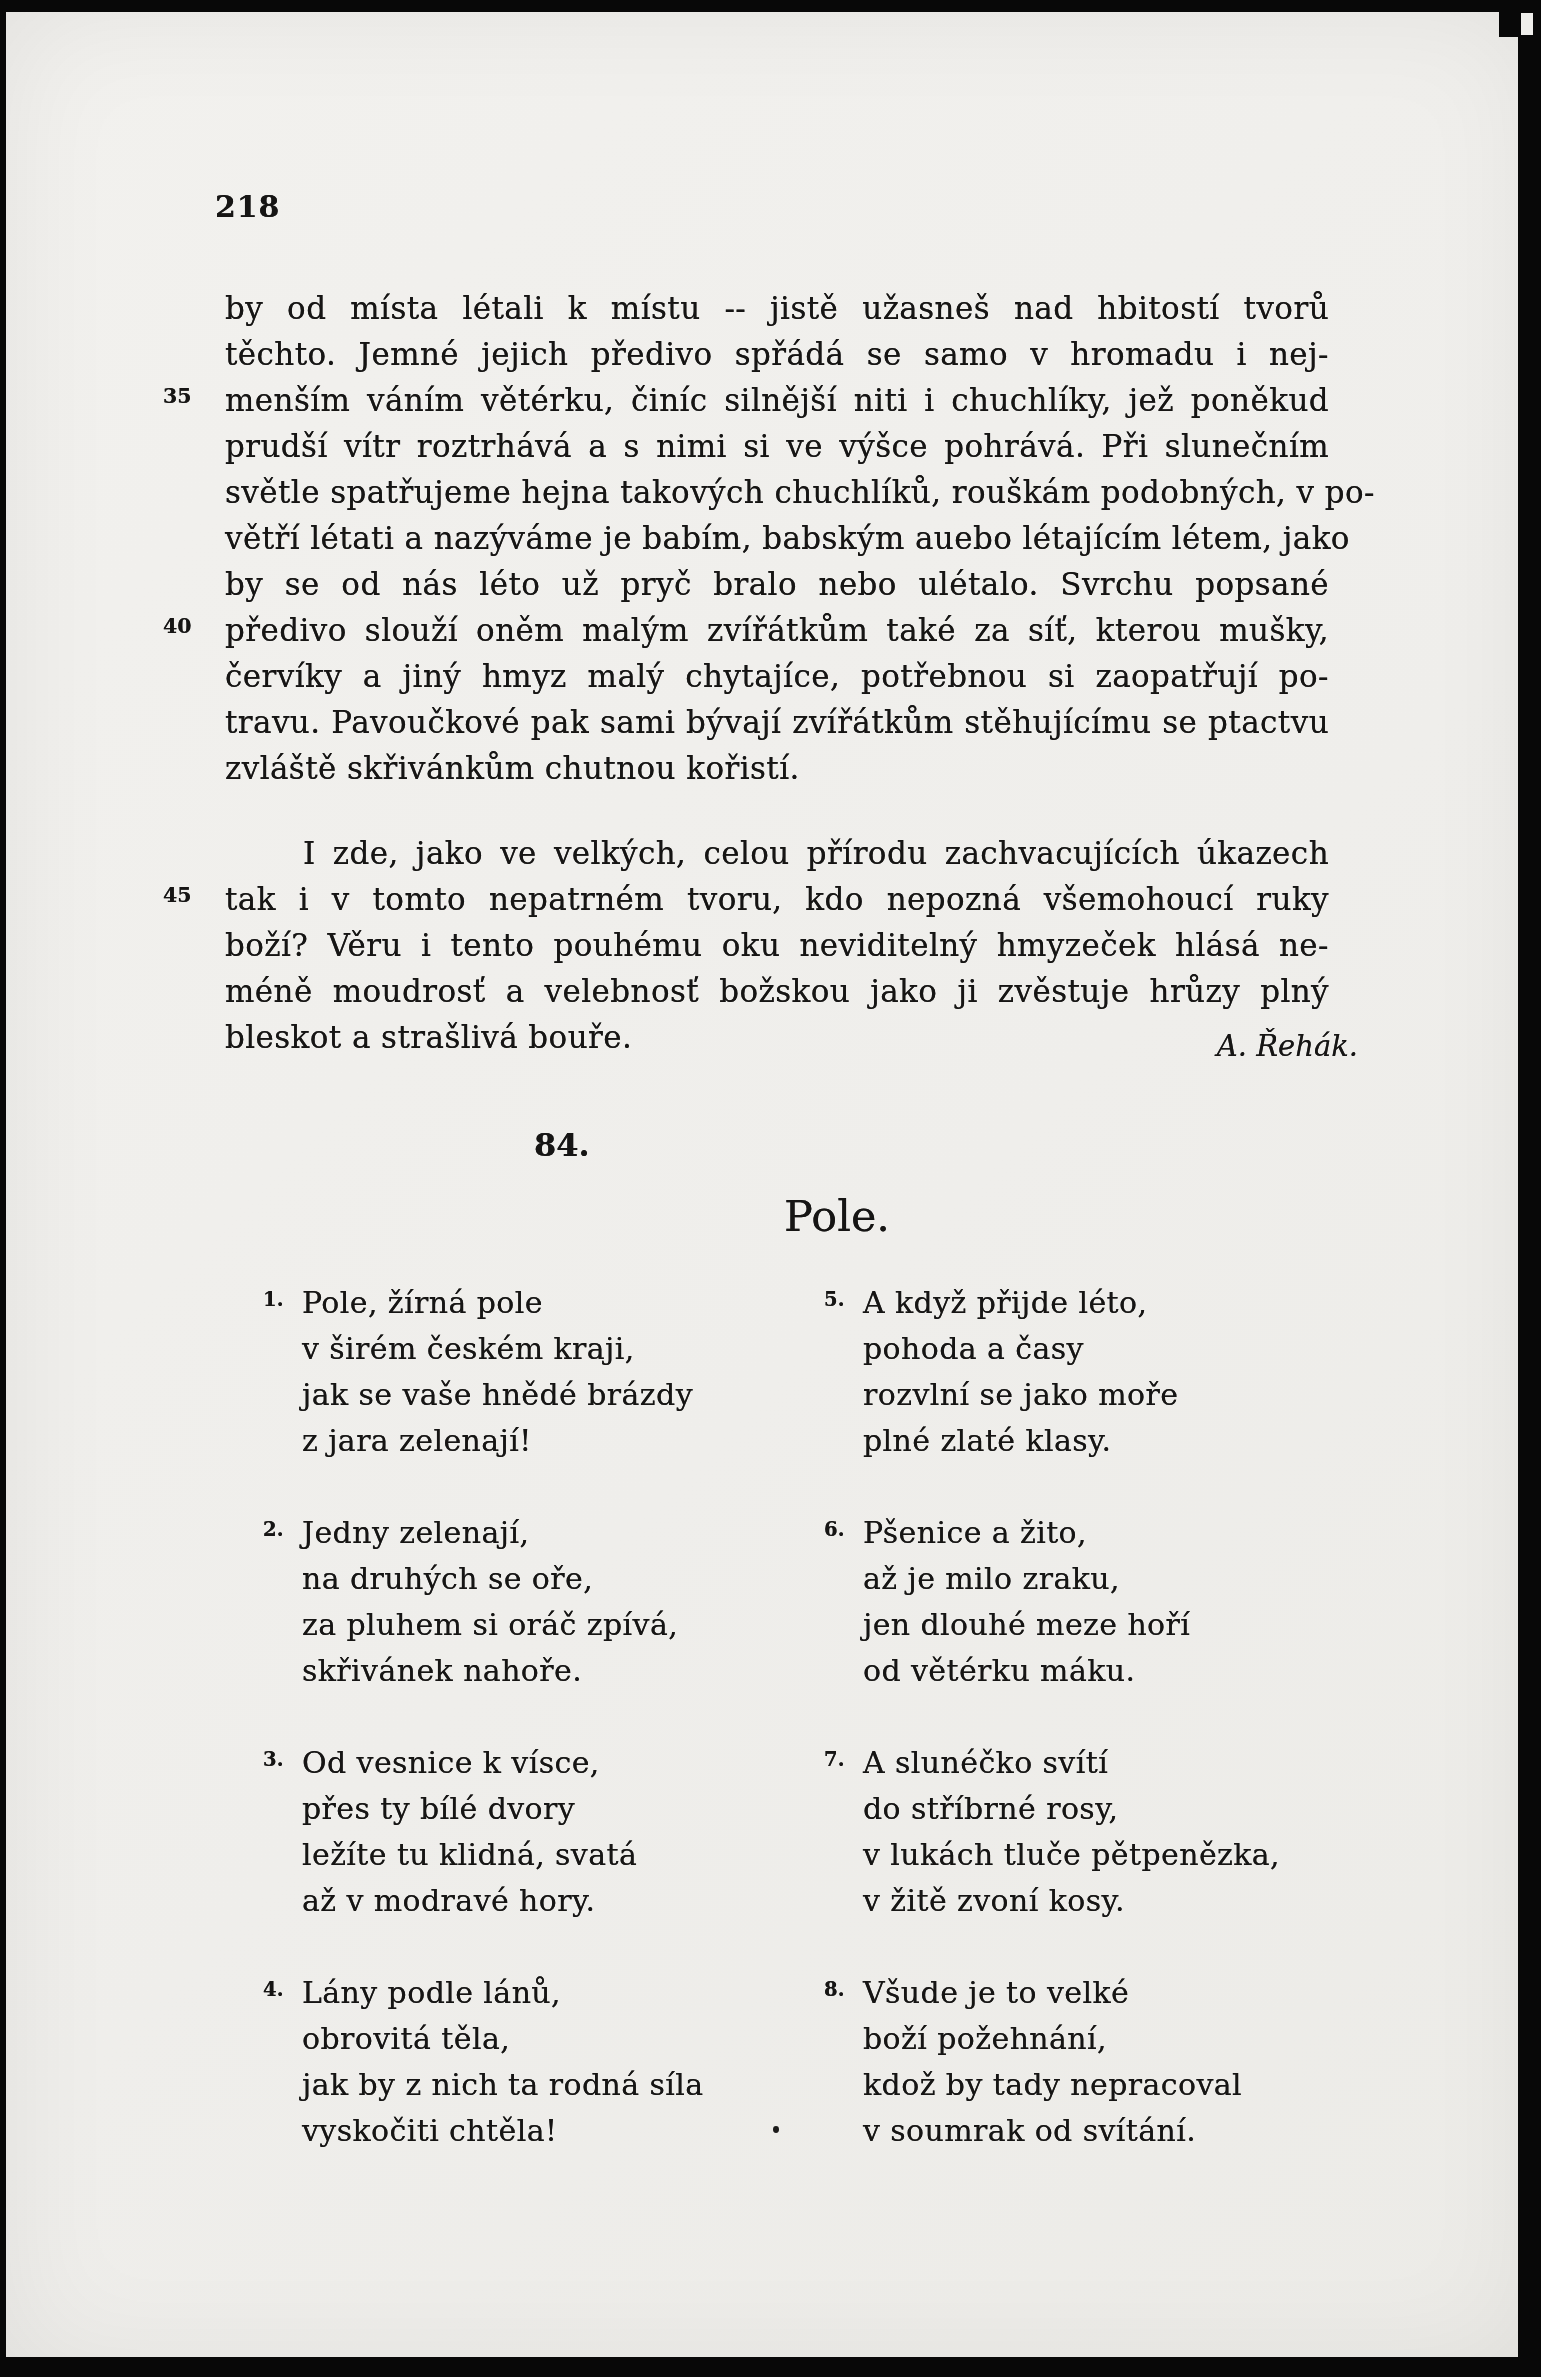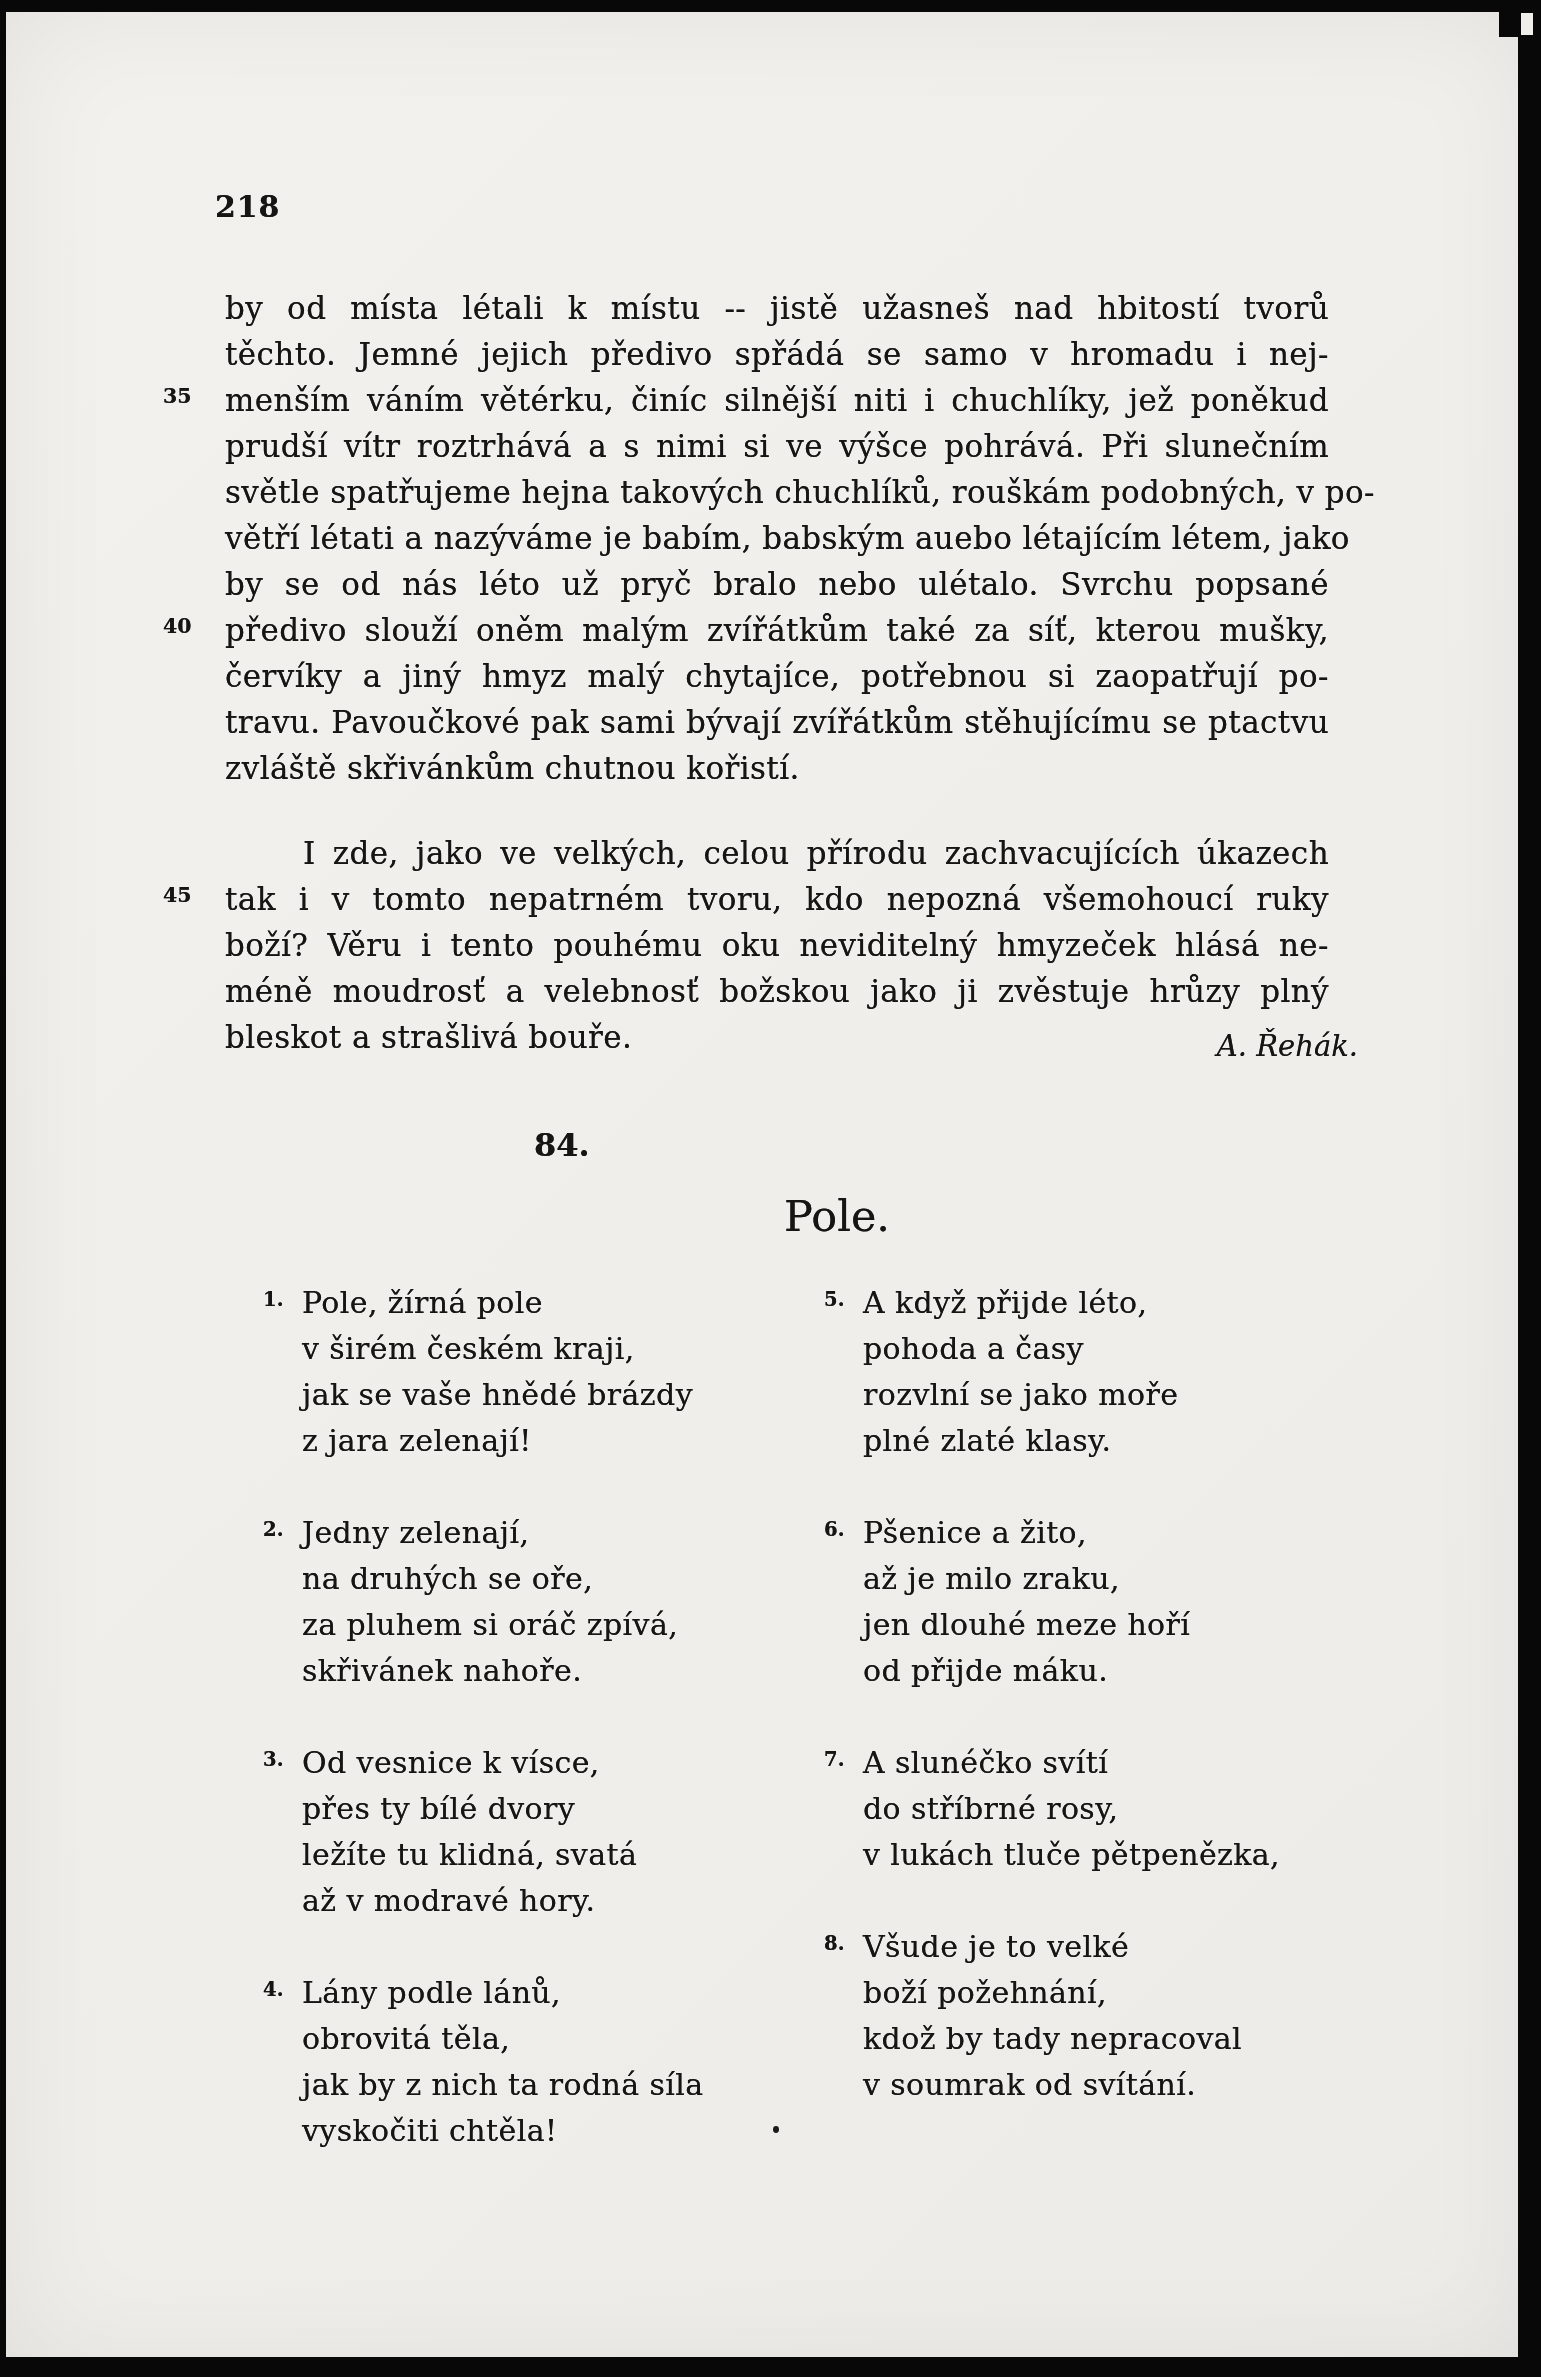--- a/index.html
+++ b/index.html
@@ -146,27 +146,28 @@
     <div class="sline txt">A když přijde léto,</div>
     <div class="sline txt">pohoda a časy</div>
     <div class="sline txt">rozvlní se jako moře</div>
     <div class="sline txt">plné zlaté klasy.</div>
   </div>
   <div class="stanza">
     <span class="snum txt">6.</span>
     <div class="sline txt">Pšenice a žito,</div>
     <div class="sline txt">až je milo zraku,</div>
     <div class="sline txt">jen dlouhé meze hoří</div>
-    <div class="sline txt">od přijde máku.</div>
+    <div class="sline txt">od větérku máku.</div>
   </div>
   <div class="stanza">
     <span class="snum txt">7.</span>
     <div class="sline txt">A slunéčko svítí</div>
     <div class="sline txt">do stříbrné rosy,</div>
     <div class="sline txt">v lukách tluče pětpenězka,</div>
+    <div class="sline txt">v žitě zvoní kosy.</div>
   </div>
   <div class="stanza">
     <span class="snum txt">8.</span>
     <div class="sline txt">Všude je to velké</div>
     <div class="sline txt">boží požehnání,</div>
     <div class="sline txt">kdož by tady nepracoval</div>
     <div class="sline txt">v soumrak od svítání.</div>
   </div>
 </div>
 

